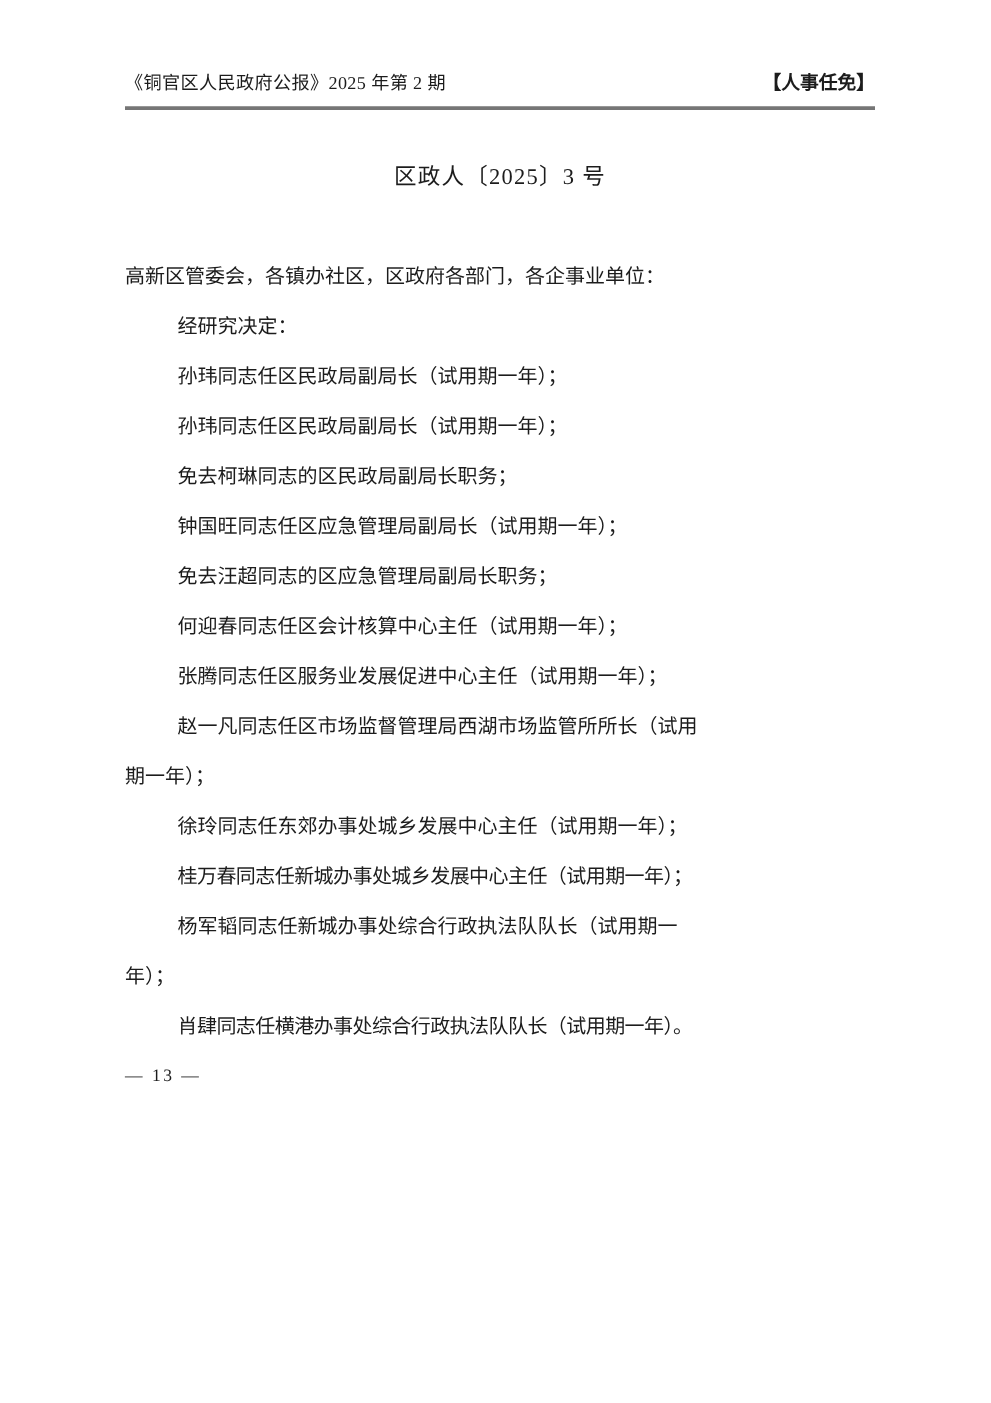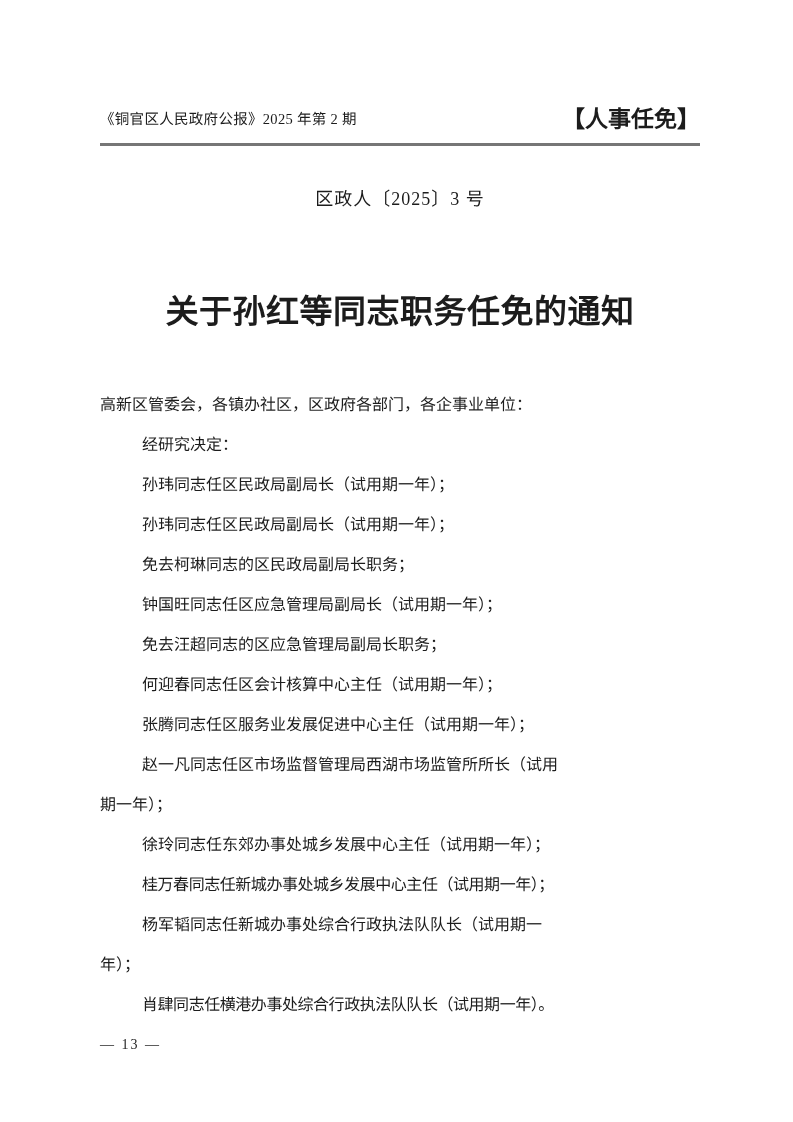--- a/index.html
+++ b/index.html
@@ -15,33 +15,32 @@
     color: #1c1c1c;
     font-family: "Liberation Serif", "DejaVu Serif", serif;
     box-sizing: border-box;
     padding: 0 93px 0 100px;
     overflow: hidden;
   }
   
   .header {
     display: flex;
     justify-content: space-between;
-    align-items: center;
+    align-items: flex-end;
     padding-top: 54px;
     padding-bottom: 9px;
     border-bottom: 3px solid #767676;
-    margin-top: 46px;
   }
   .header-left {
     font-size: 14.5px;
     letter-spacing: 0.3px;
     white-space: nowrap;
   }
   .header-right {
-    font-size: 23px;
+    font-size: 15px;
     font-weight: bold;
     white-space: nowrap;
   }
   
   .doc-number {
     margin-top: 38px;
     text-align: center;
     font-size: 18px;
     letter-spacing: 1px;
   }
@@ -84,21 +83,20 @@
 
 <div class="page">
 
   <div class="header">
     <span class="header-left">《铜官区人民政府公报》2025 年第 2 期</span>
     <span class="header-right">【人事任免】</span>
   </div>
 
   <div class="doc-number">区政人〔2025〕3 号</div>
 
-  <h1 class="notice-title" style="margin:80px 0 0 0;">关于孙红等同志职务任免的通知</h1>
 
   <div class="body-text">
     <div class="body-line">高新区管委会，各镇办社区，区政府各部门，各企事业单位：</div>
     <div class="body-line indent">经研究决定：</div>
     <div class="body-line indent">孙玮同志任区民政局副局长（试用期一年）；</div>
     <div class="body-line indent">孙玮同志任区民政局副局长（试用期一年）；</div>
     <div class="body-line indent">免去柯琳同志的区民政局副局长职务；</div>
     <div class="body-line indent">钟国旺同志任区应急管理局副局长（试用期一年）；</div>
     <div class="body-line indent">免去汪超同志的区应急管理局副局长职务；</div>
     <div class="body-line indent">何迎春同志任区会计核算中心主任（试用期一年）；</div>

